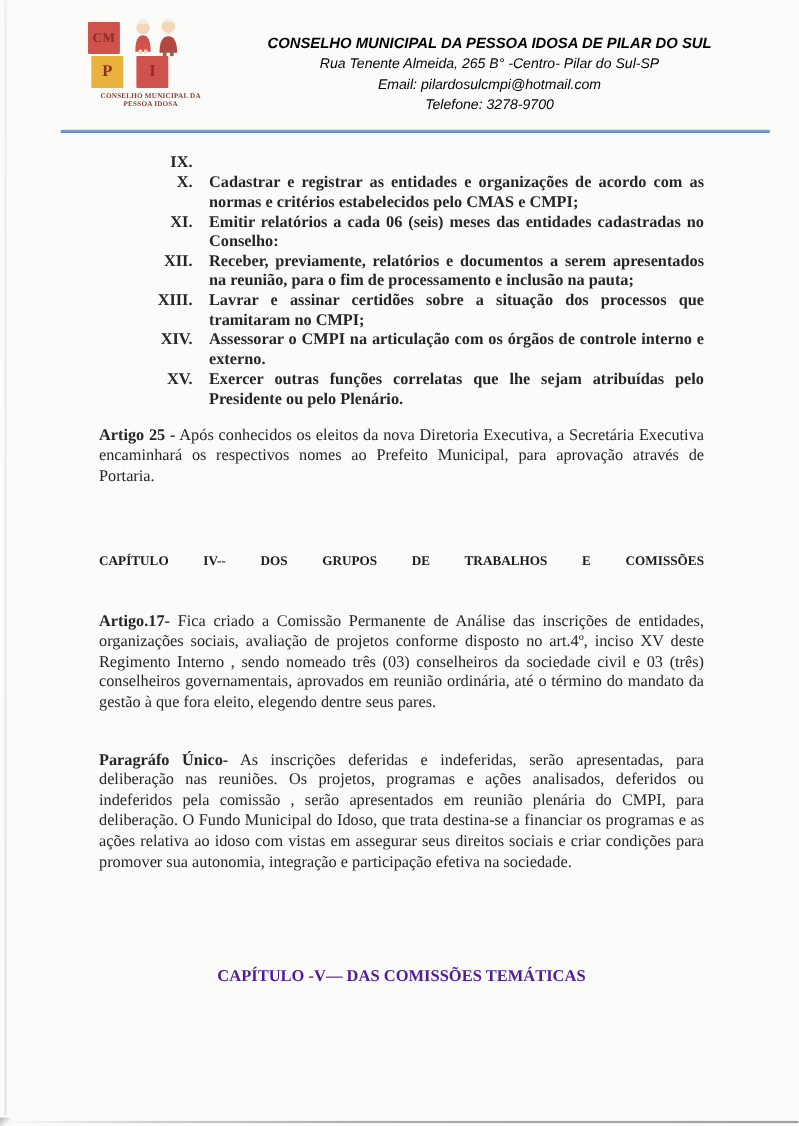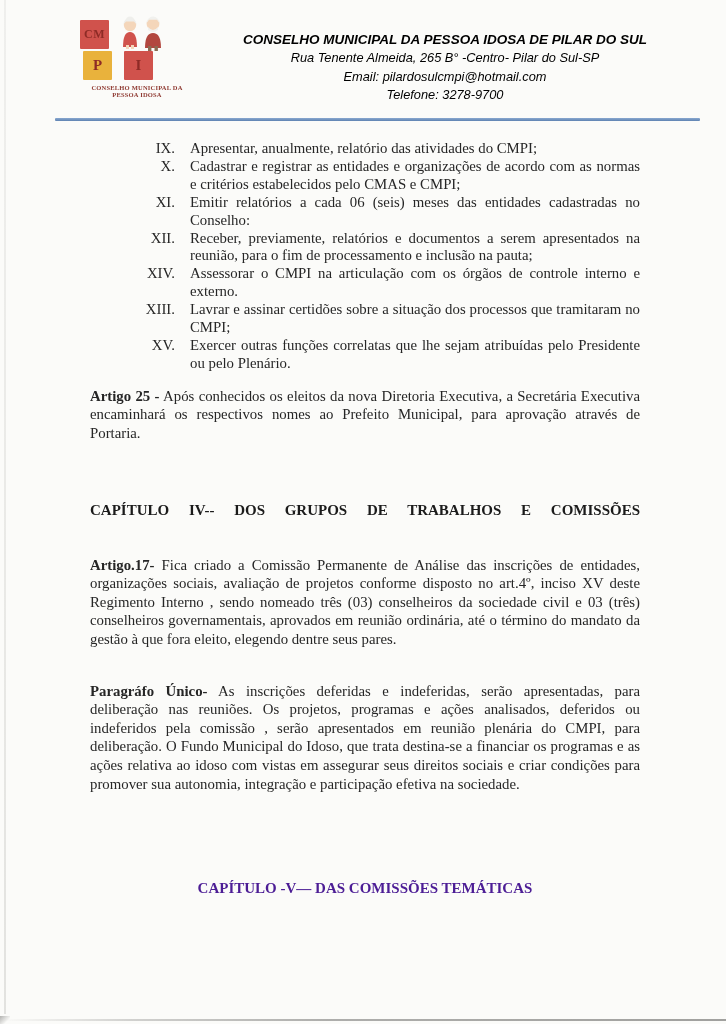--- a/index.html
+++ b/index.html
@@ -86,37 +86,38 @@
   
   .main{
     padding:19px 86px 0 90px;
     font-size:14.8px;
     color:#262626;
   }
   .roman-list{margin:0;padding:0;list-style:none;}
   .roman-list li{
     display:flex;
     line-height:17.9px;
+    font-weight:bold;
   }
   .roman-list .num{
     flex:0 0 85px;
     text-align:right;
   }
   .roman-list .itxt{
     flex:1;
     margin-left:15px;
     text-align:justify;
   }
   .para{
     margin:14px 0 0 0;
     text-align:justify;
     line-height:18.6px;
   }
   .lbl{font-weight:bold;}
-  .chapter4{margin-top:57px;font-weight:bold;font-size:15px;color:#1b1b1b;}
+  .chapter4{margin-top:57px;font-weight:bold;font-size:12px;color:#1b1b1b;}
   .chapter4 .jline{text-align:justify;text-align-last:justify;line-height:20px;}
   .chapter4 .nline{line-height:20px;}
   .art17{margin-top:36px;}
   .pu{margin-top:33px;}
   .chapter5{
     margin-top:85px;
     text-align:center;
     font-weight:bold;
     font-size:15px;
     color:#4c1d95;
@@ -162,41 +163,40 @@
     </div>
   </div>
 
   <div class="rule"></div>
 
   <div class="main">
 
     <ol class="roman-list">
       <li>
         <span class="num">IX.</span>
-        <span class="itxt">Apresentar, anualmente, relatório das atividades do CMPI;</span>
       </li>
       <li>
         <span class="num">X.</span>
         <span class="itxt">Cadastrar e registrar as entidades e organizações de acordo com as normas e critérios estabelecidos pelo CMAS e CMPI;</span>
       </li>
       <li>
         <span class="num">XI.</span>
         <span class="itxt">Emitir relatórios a cada 06 (seis) meses das entidades cadastradas no Conselho:</span>
       </li>
       <li>
         <span class="num">XII.</span>
         <span class="itxt">Receber, previamente, relatórios e documentos a serem apresentados na reunião, para o fim de processamento e inclusão na pauta;</span>
       </li>
       <li>
+        <span class="num">XIII.</span>
+        <span class="itxt">Lavrar e assinar certidões sobre a situação dos processos que tramitaram no CMPI;</span>
+      </li>
+      <li>
         <span class="num">XIV.</span>
         <span class="itxt">Assessorar o CMPI na articulação com os órgãos de controle interno e externo.</span>
-      </li>
-      <li>
-        <span class="num">XIII.</span>
-        <span class="itxt">Lavrar e assinar certidões sobre a situação dos processos que tramitaram no CMPI;</span>
       </li>
       <li>
         <span class="num">XV.</span>
         <span class="itxt">Exercer outras funções correlatas que lhe sejam atribuídas pelo Presidente ou pelo Plenário.</span>
       </li>
     </ol>
 
     <p class="para"><b class="lbl">Artigo 25 -</b> <span>Após conhecidos os eleitos da nova Diretoria Executiva, a Secretária Executiva encaminhará os respectivos nomes ao Prefeito Municipal, para aprovação através de Portaria.</span></p>
 
     <div class="chapter4">

